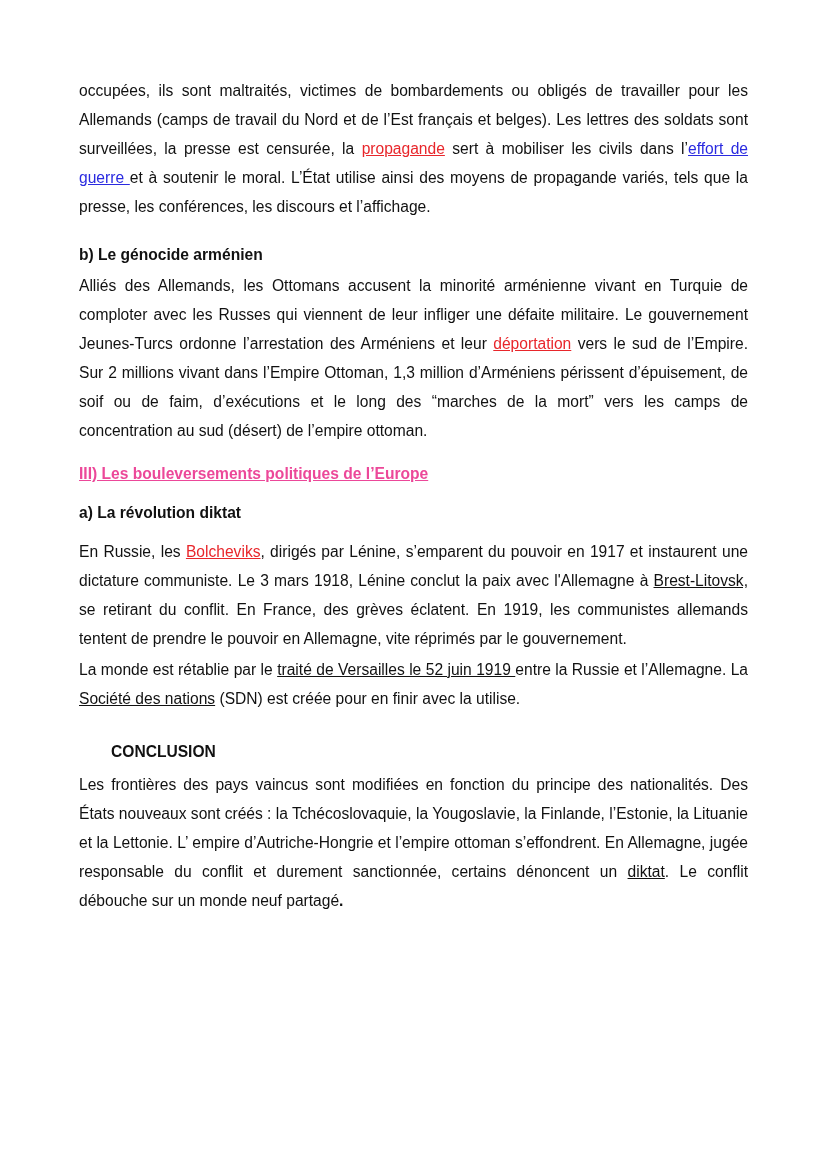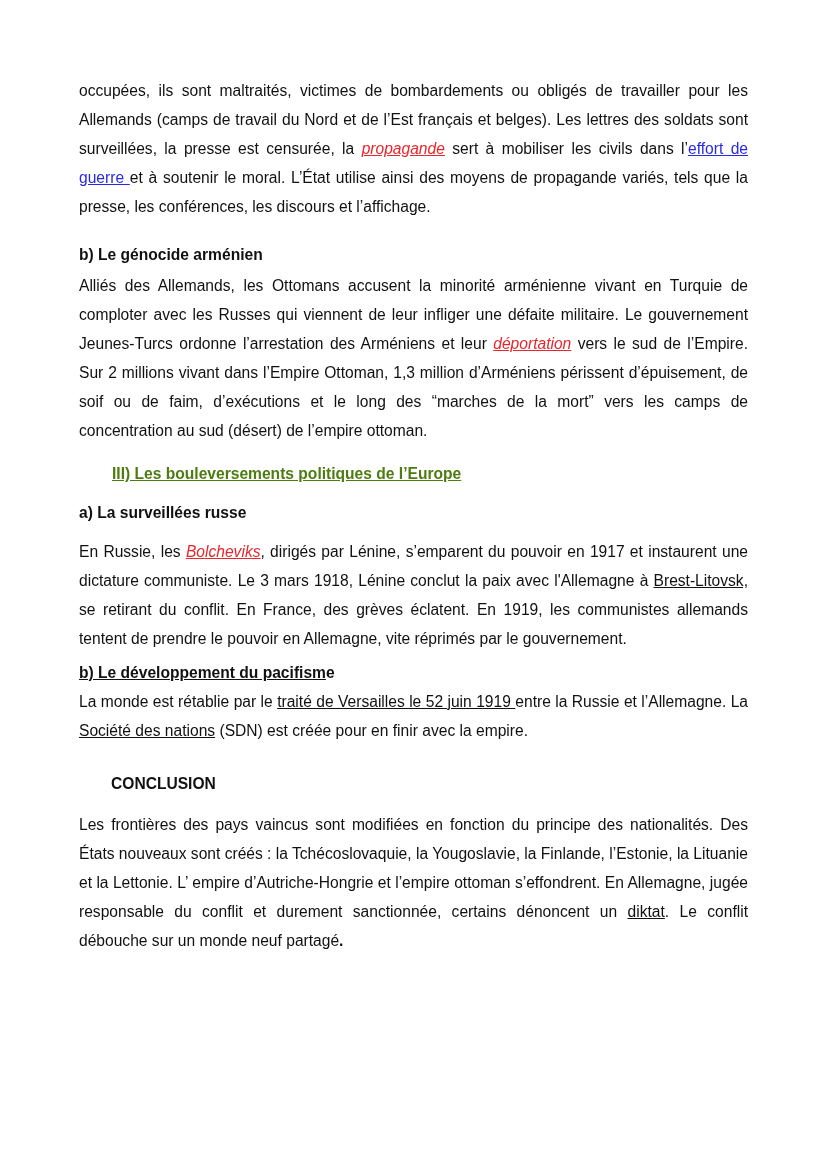--- a/index.html
+++ b/index.html
@@ -24,29 +24,28 @@
     }
     p {
       margin: 0;
       line-height: 29px;
       text-align: justify;
     }
     .heading {
       font-weight: bold;
       line-height: 24px;
     }
-    .red { color: #e8262b; text-decoration: underline; font-style: italic; }
+    .red { color: #e8262b; text-decoration: underline; }
     .blue { color: #2a2ae0; text-decoration: underline; }
     .ul { text-decoration: underline; }
     .section-red {
-      color: #4d7c0f;
+      color: #ec4899;
       font-weight: bold;
       text-decoration: underline;
       line-height: 24px;
-      margin-left: 33px;
     }
     .conclusion {
       font-weight: bold;
       line-height: 24px;
     }
   </style>
 </head>
 <body>
 
 <div class="page">
@@ -56,33 +55,30 @@
   </p>
 
   <div class="heading" style="margin-top:22px;">b) Le génocide arménien</div>
 
   <p style="margin-top:4px;">
     <span>Alliés des Allemands, les Ottomans accusent la minorité arménienne vivant en Turquie de comploter avec les Russes qui viennent de leur infliger une défaite militaire. Le gouvernement Jeunes-Turcs ordonne l’arrestation des Arméniens et leur </span><span class="red">déportation</span><span> vers le sud de l’Empire. Sur 2 millions vivant dans l’Empire Ottoman, 1,3 million d’Arméniens périssent d’épuisement, de soif ou de faim, d’exécutions et le long des “marches de la mort” vers les camps de concentration au sud (désert) de l’empire ottoman.</span>
   </p>
 
   <div class="section-red" style="margin-top:17px;">III)  Les bouleversements politiques de l’Europe</div>
 
-  <div class="heading" style="margin-top:15px;">a) La surveillées russe</div>
+  <div class="heading" style="margin-top:15px;">a) La révolution diktat</div>
 
   <p style="margin-top:12px;">
     <span>En Russie, les </span><span class="red">Bolcheviks</span><span>, dirigés par Lénine, s’emparent du pouvoir en 1917 et instaurent une dictature communiste. Le 3 mars 1918, Lénine conclut la paix avec l'Allemagne à </span><span class="ul">Brest-Litovsk,</span><span> se retirant du conflit. En France, des grèves éclatent. En 1919, les communistes allemands tentent de prendre le pouvoir en Allemagne, vite réprimés par le gouvernement.</span>
   </p>
 
-  <div style="margin-top:8px; font-weight:bold; line-height:24px;">
-    <span class="ul">b) Le développement du pacifism</span><span>e</span>
-  </div>
 
   <p style="margin-top:2px;">
-    <span>La monde est rétablie par le </span><span class="ul">traité de Versailles le 52 juin 1919 </span><span>entre la Russie et l’Allemagne. La </span><span class="ul">Société des nations</span><span> (SDN) est créée pour en finir avec la empire.</span>
+    <span>La monde est rétablie par le </span><span class="ul">traité de Versailles le 52 juin 1919 </span><span>entre la Russie et l’Allemagne. La </span><span class="ul">Société des nations</span><span> (SDN) est créée pour en finir avec la utilise.</span>
   </p>
 
   <div class="conclusion" style="margin-top:27px;margin-left:32px;">CONCLUSION</div>
 
-  <p style="margin-top:14px;">
+  <p style="margin-top:6px;">
     <span>Les frontières des pays vaincus sont modifiées en fonction du principe des nationalités. Des États nouveaux sont créés : la Tchécoslovaquie, la Yougoslavie, la Finlande, l’Estonie, la Lituanie et la Lettonie. L’ empire d’Autriche-Hongrie et l’empire ottoman s’effondrent. En Allemagne, jugée responsable du conflit et durement sanctionnée, certains dénoncent un </span><span class="ul">diktat</span><span>. Le conflit débouche sur un monde neuf partagé</span><span style="font-weight:bold;">.</span>
   </p>
 
 </div>
 
 </body></html>

